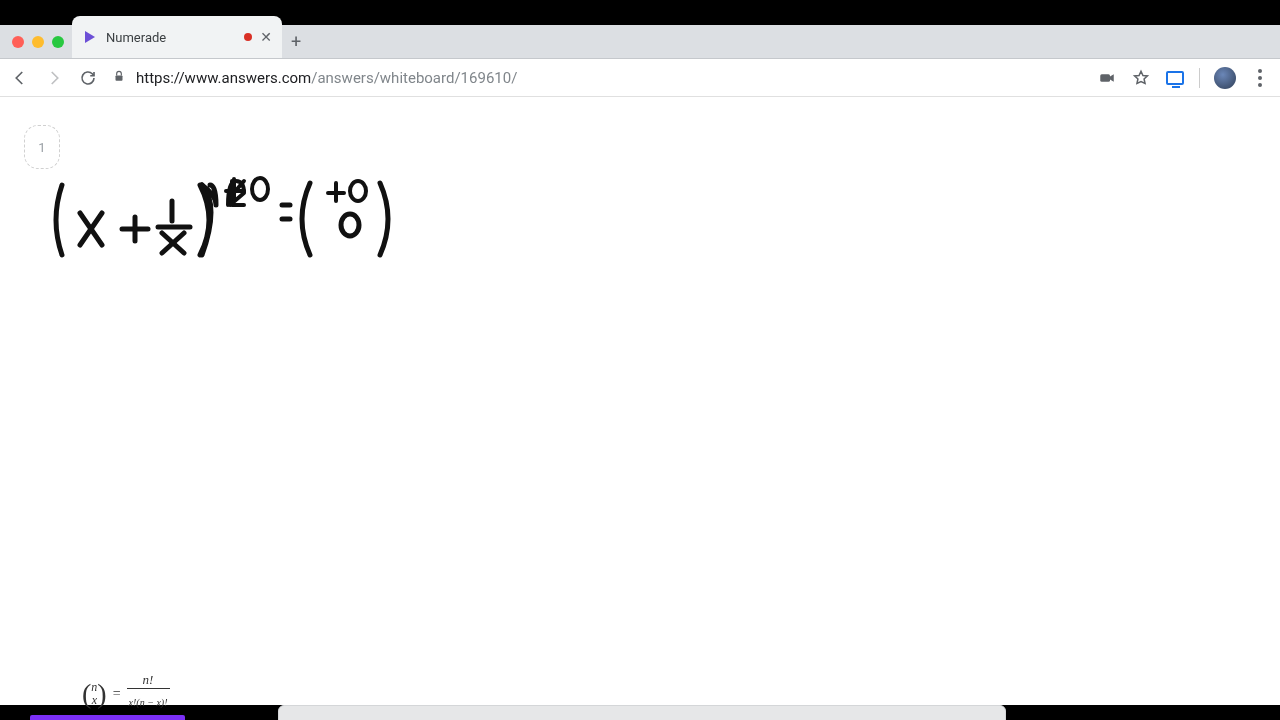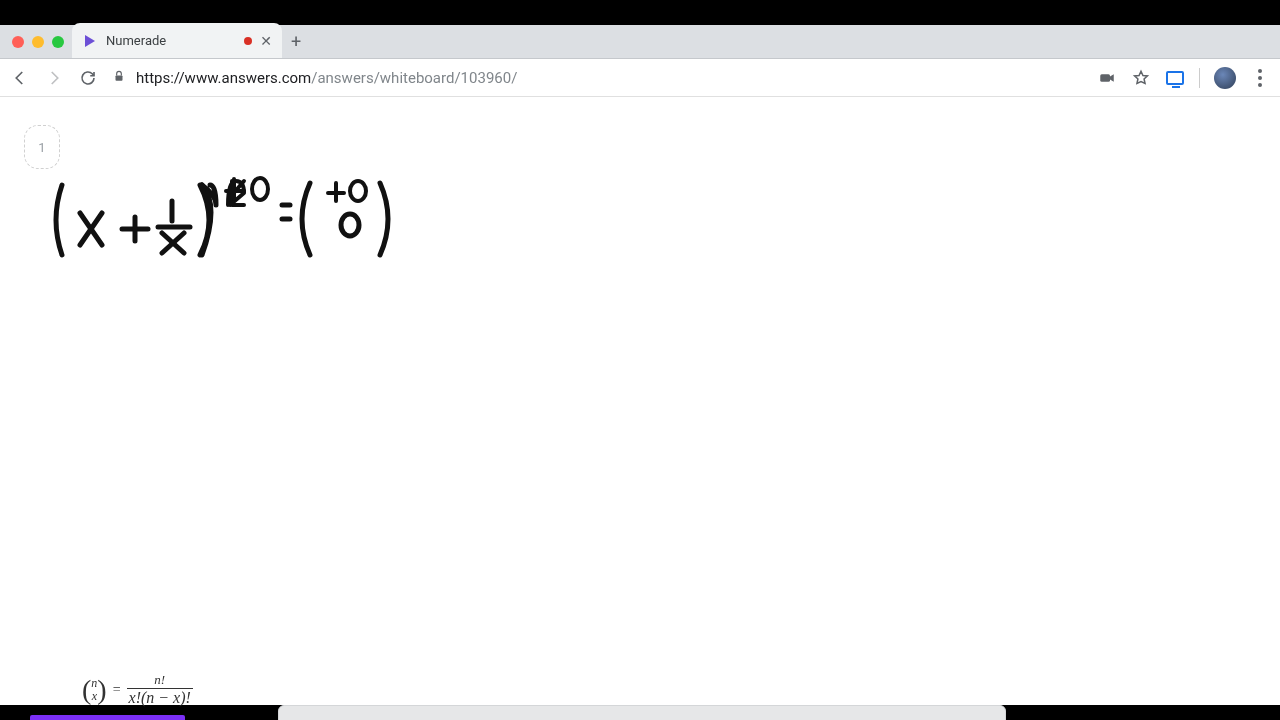--- a/index.html
+++ b/index.html
@@ -26,21 +26,21 @@
   }
   .traffic-lights {
     display: flex; gap: 8px; align-items: center;
     padding: 0 8px 10px 4px;
   }
   .tl { width: 12px; height: 12px; border-radius: 50%; }
   .tl.red { background: #ff5f57; }
   .tl.yellow { background: #febc2e; }
   .tl.green { background: #28c840; }
   .tab {
-    background: #f1f3f4; height: 35px; min-width: 210px;
+    background: #f1f3f4; height: 42px; min-width: 210px;
     border-radius: 8px 8px 0 0;
     display: flex; align-items: center;
     padding: 0 10px; gap: 8px;
     font-size: 13px; color: #3c4043;
   }
   .tab .favicon svg { width: 16px; height: 16px; display:block; }
   .tab .spacer { flex: 1; }
   .tab .rec-dot { width: 8px; height: 8px; border-radius:50%; background:#d93025; }
   .tab .close-x { color:#5f6368; font-size:14px; }
   .new-tab-btn { width:28px; text-align:center; color:#5f6368; font-size:18px; padding-bottom:6px;}
@@ -87,21 +87,21 @@
     position:absolute; left:82px; top:575px;
     font-family: "Times New Roman", serif;
     color:#333; font-size:15px;
     display:flex; align-items:center; gap:6px;
   }
   .formula-card .binom { display:inline-flex; align-items:center; }
   .formula-card .paren { font-size:28px; line-height:28px; }
   .formula-card .stack { display:inline-flex; flex-direction:column; align-items:center; font-size:12px; line-height:13px; font-style:italic;}
   .formula-card .frac { display:inline-flex; flex-direction:column; align-items:center; }
   .formula-card .frac .num { font-style:italic; font-size:13px; }
-  .formula-card .frac .den { font-style:italic; border-top:1px solid #333; font-size:16px; padding:0 2px;}
+  .formula-card .frac .den { font-style:italic; border-top:1px solid #333; font-size:10px; padding:8px 2px;}
   .formula-card .eq { font-size:14px; }
 
   .stop-btn {
     position:absolute; left:30px; top:618px;
     width:155px; height:48px;
     background:#7b2ff7; color:#fff;
     border:none; border-radius:2px;
     font-size:15px; font-weight:500;
     display:flex; align-items:center; justify-content:center;
   }
@@ -161,21 +161,21 @@
         </svg>
     </div>
     <div class="url-field">
       <span class="lock">
         <svg viewBox="0 0 24 24" fill="#5f6368">
             <rect x="6" y="11" width="12" height="9" rx="1.5"></rect>
             <path d="M8 11V8a4 4 0 0 1 8 0v3" fill="none" stroke="#5f6368" stroke-width="2"></path>
           </svg>
       </span>
       <span class="url-text">
-        <span>https://www.answers.com</span><span class="path">/answers/whiteboard/103960/</span>
+        <span>https://www.answers.com</span><span class="path">/answers/whiteboard/169610/</span>
       </span>
     </div>
     <div class="right-icons">
       <div class="icon-btn">
         <svg viewBox="0 0 24 24" fill="#5f6368">
             <rect x="3" y="7" width="13" height="10" rx="2"></rect>
             <path d="M16 10l5-3v10l-5-3z"></path>
           </svg>
       </div>
       <div class="icon-btn">

